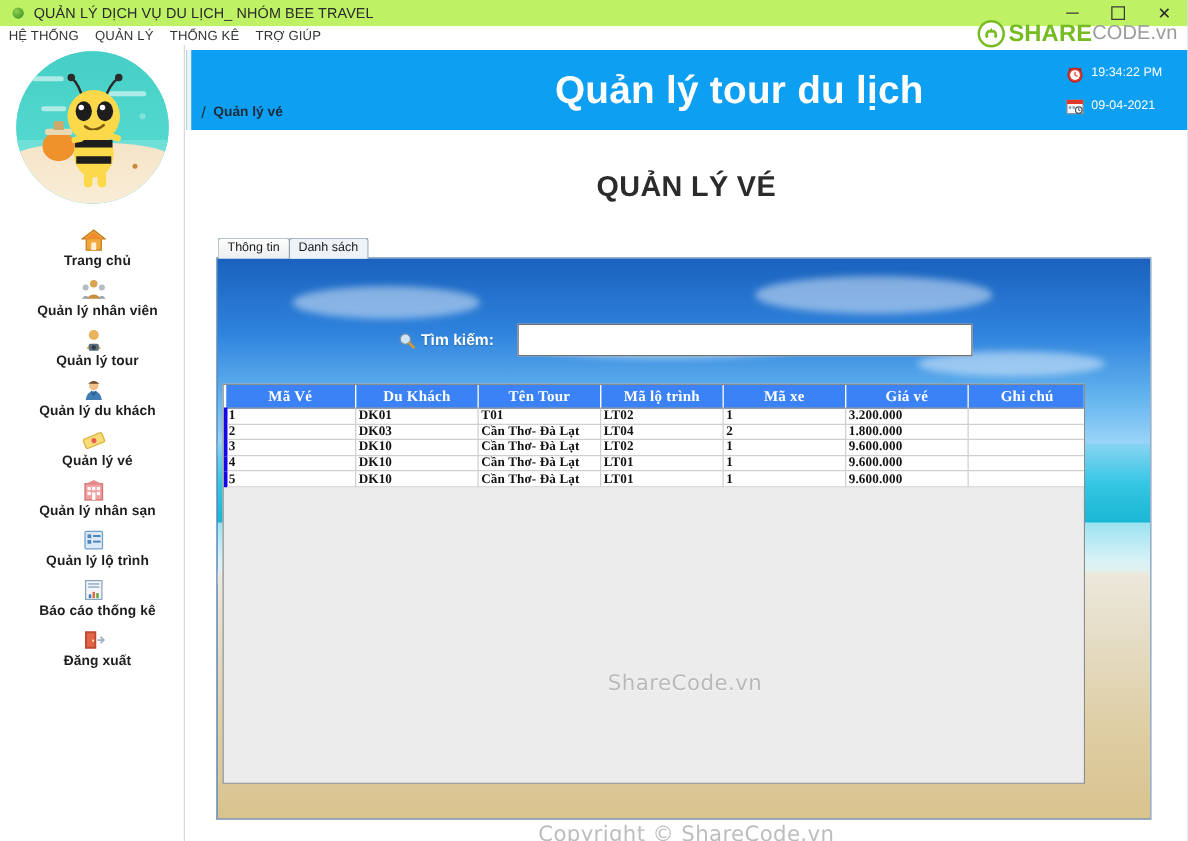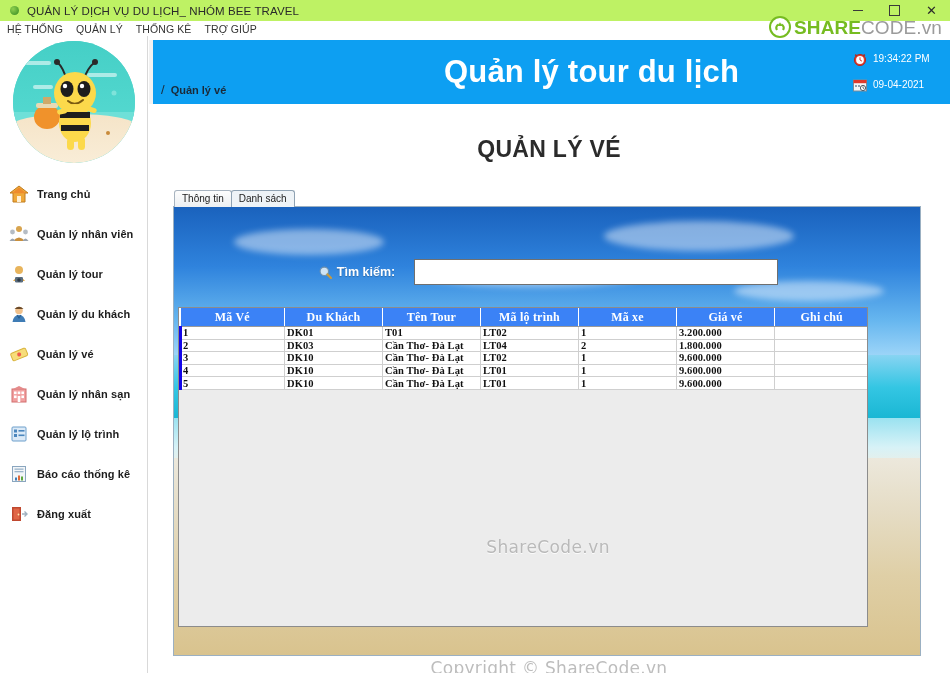--- a/index.html
+++ b/index.html
@@ -78,21 +78,21 @@
     display: flex; align-items: center; justify-content: center;
     margin-right: 3px;
     box-sizing: border-box;
   }
   .sc-badge svg { display:block; }
   .sc-share {
     font-size: 19px; font-weight: bold; color: #76bc21;
     letter-spacing: .1px; line-height: 1;
   }
   .sc-code {
-    font-size: 19px; color: #9b9b9b;
+    font-size: 16px; color: #9b9b9b;
     letter-spacing: .1px; line-height: 1;
   }
 
   
   .sidebar {
     position: absolute; left: 0; top: 36px;
     width: 148px; height: 637px;
     background: #ffffff;
     border-right: 1px solid #d9d9d9;
     box-sizing: border-box;
@@ -123,20 +123,21 @@
 
   .nav {
     position: absolute; left: 0; top: 145px; width: 148px;
   }
   .nav-item {
     display: flex; align-items: center;
     height: 26px; padding-left: 8px;
     margin-bottom: 14px;
     box-sizing: border-box;
     cursor: default;
+    flex-direction: column;
   }
   .nav-icon {
     width: 22px; height: 22px;
     margin-right: 7px;
     display:flex; align-items:center; justify-content:center;
     flex: none;
   }
   .nav-label {
     font-size: 11px; font-weight: bold; color: #1d1d1d;
     white-space: nowrap; letter-spacing: .1px;

